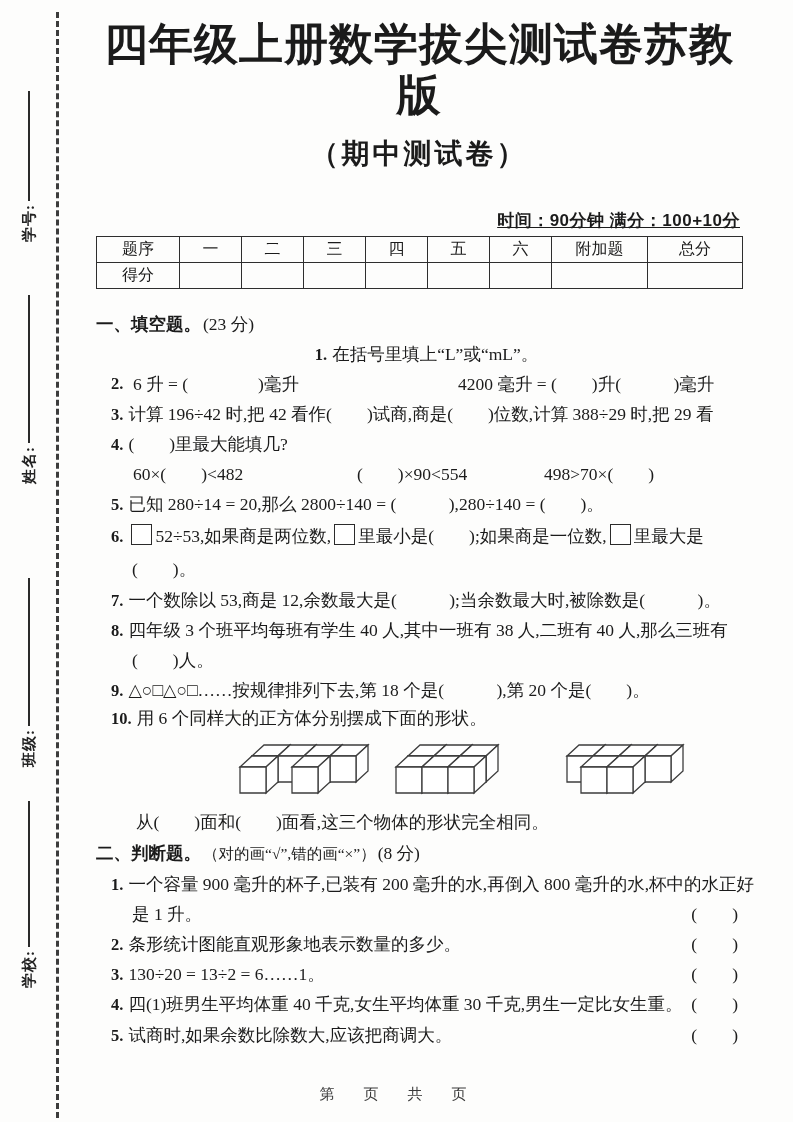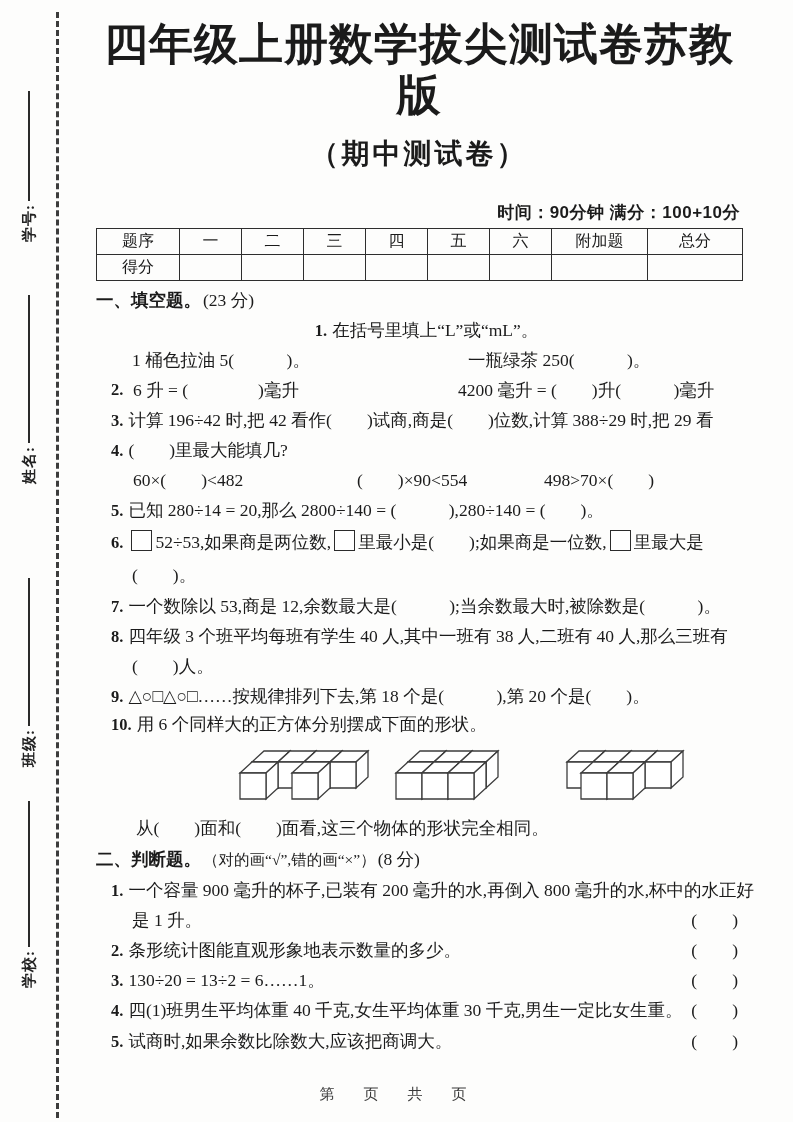--- a/index.html
+++ b/index.html
@@ -22,26 +22,26 @@
   #sidebar .side-item:nth-child(2){width:198px;left:-70px;top:372px;}
   #sidebar .side-item:nth-child(2) .blank{width:148px;}
   #sidebar .side-item:nth-child(3){width:198px;left:-70px;top:655px;}
   #sidebar .side-item:nth-child(3) .blank{width:148px;}
   #sidebar .side-item:nth-child(4){width:196px;left:-69px;top:877px;}
   #sidebar .side-item:nth-child(4) .blank{width:146px;}
 
   .main{position:absolute;left:96px;top:0;width:646px;}
   .title{margin-top:20px;font-size:44px;font-weight:bold;text-align:center;line-height:1.15;letter-spacing:1px;}
   .subtitle{margin-top:14px;font-size:28px;font-weight:bold;text-align:center;letter-spacing:3px;}
-  .meta{margin-top:28px;text-align:right;font-family:"Liberation Sans","DejaVu Sans",sans-serif;
-        font-size:17px;font-weight:600;letter-spacing:.5px;padding-right:2px;}
+  .meta{margin-top:36px;text-align:right;font-family:"Liberation Sans","DejaVu Sans",sans-serif;
+        font-size:17px;font-weight:600;letter-spacing:.5px;padding-right:2px;text-decoration:underline;}
   table.score{border-collapse:collapse;width:100%;margin-top:4px;table-layout:fixed;}
   table.score td{border:1.7px solid #2e2e2e;height:25px;text-align:center;font-size:16px;padding:0;}
 
-  #questions{margin-top:4px;}
+  #questions{margin-top:20px;}
   .line{position:relative;font-size:17.5px;white-space:nowrap;}
   .seg-abs{position:absolute;top:0;}
   .qn{font-weight:bold;margin-right:5px;font-size:16.5px;}
   .hd{font-weight:bold;font-family:"Liberation Sans","DejaVu Sans",sans-serif;font-size:17.5px;margin-right:2px;}
   .note{font-size:15.5px;margin-right:2px;}
   .box{display:inline-block;width:19px;height:19px;border:1.7px solid #2b2b2b;background:#fff;
        vertical-align:-3px;margin:0 3px;}
   .right-ans{position:absolute;right:4px;top:0;}
   .figrow svg{position:absolute;top:0;}
   .footer{position:absolute;bottom:18px;left:0;width:100%;text-align:center;
@@ -109,24 +109,20 @@
           <td></td>
           <td></td>
           <td></td>
           <td></td>
         </tr>
       </tbody>
   </table>
   <div id="questions">
       <div class="line" style="height: 30px; line-height: 30px;"><span class="hd">一、填空题。</span><span>(23 分)</span></div>
       <div class="line" style="height: 30px; line-height: 30px; padding-left: 15px; text-align: center;"><span class="qn">1.</span><span>在括号里填上“L”或“mL”。</span></div>
-      <div class="line" style="height: 30px; line-height: 30px;">
-        <span class="seg-abs" style="left: 36px;">1 桶色拉油 5(　　　)。</span>
-        <span class="seg-abs" style="left: 372px;">一瓶绿茶 250(　　　)。</span>
-      </div>
       <div class="line" style="height: 30px; line-height: 30px;">
         <span class="qn seg-abs" style="left: 15px;">2.</span>
         <span class="seg-abs" style="left: 37px;">6 升 = (　　　　)毫升</span>
         <span class="seg-abs" style="left: 362px;">4200 毫升 = (　　)升(　　　)毫升</span>
       </div>
       <div class="line" style="height: 30px; line-height: 30px; padding-left: 15px;"><span class="qn">3.</span><span>计算 196÷42 时,把 42 看作(　　)试商,商是(　　)位数,计算 388÷29 时,把 29 看</span></div>
       <div class="line" style="height: 30px; line-height: 30px; padding-left: 15px;"><span class="qn">4.</span><span>(　　)里最大能填几?</span></div>
       <div class="line" style="height: 30px; line-height: 30px;">
         <span class="seg-abs" style="left: 37px;">60×(　　)&lt;482</span>
         <span class="seg-abs" style="left: 261px;">(　　)×90&lt;554</span>

